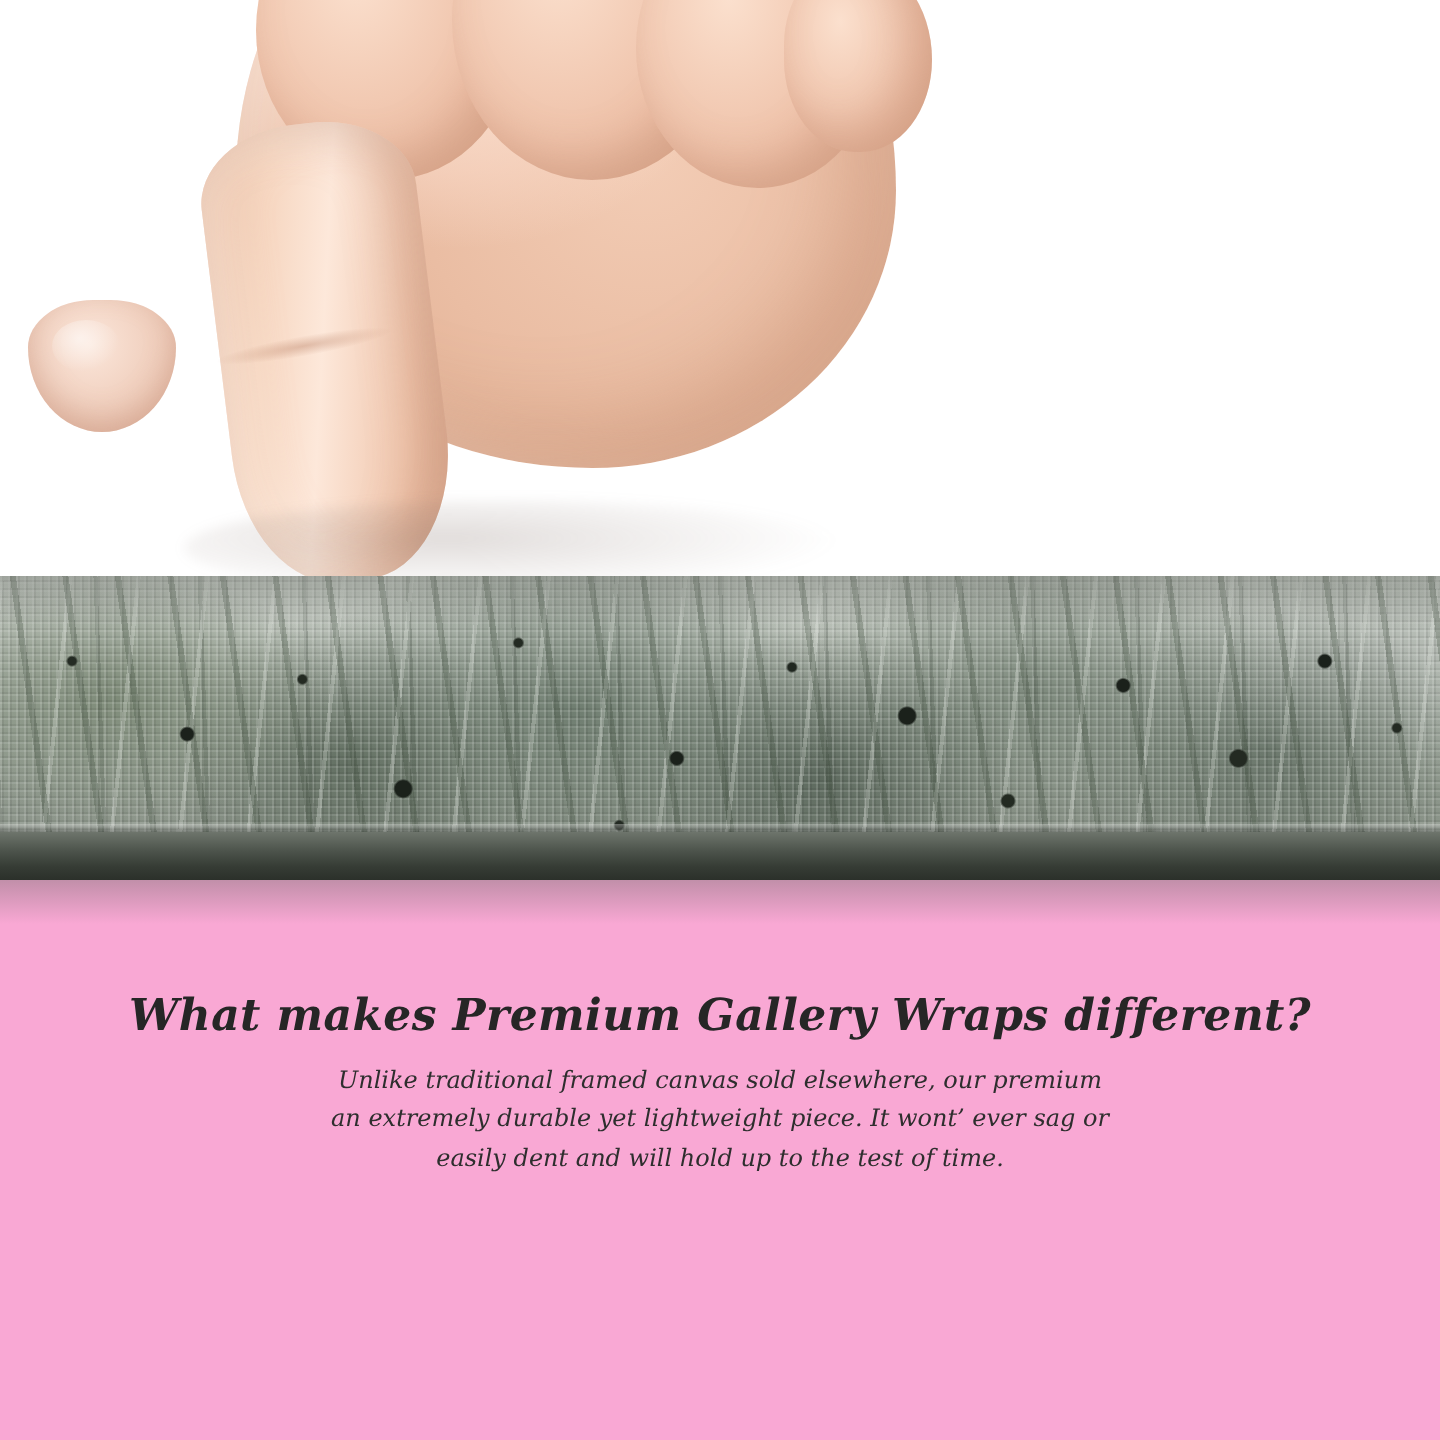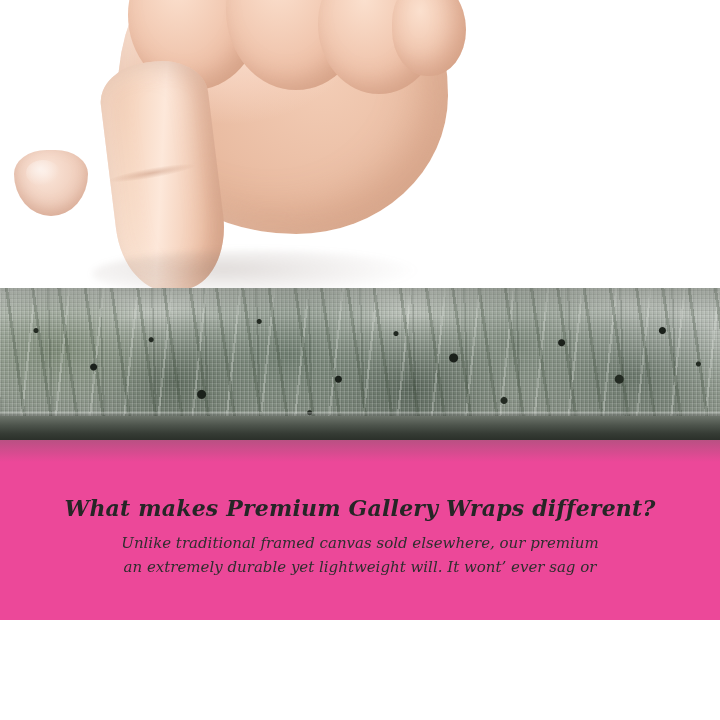--- a/index.html
+++ b/index.html
@@ -9,22 +9,22 @@
   }
   body {
     width: 720px;
     height: 720px;
     overflow: hidden;
     font-family: "DejaVu Sans", sans-serif;
   }
   .stage {
     position: relative;
     width: 720px;
-    height: 620px;
-    background: #ec4899;
+    height: 720px;
+    background: #f9a8d4;
     overflow: hidden;
   }
 
   
   .photo-area {
     position: absolute;
     left: 0;
     top: 0;
     width: 720px;
     height: 300px;
@@ -215,21 +215,21 @@
     font-style: italic;
   }
   .caption-title {
     font-size: 22px;
     font-weight: 700;
     letter-spacing: 0.2px;
     margin: 0 0 10px 0;
     color: #262626;
   }
   .caption-body {
-    font-size: 15px;
+    font-size: 12px;
     line-height: 1.62;
     color: #2e2e2e;
     margin: 0;
     padding: 0 46px;
   }
   .caption-body .line {
     display: block;
     white-space: nowrap;
   }
 </style>
@@ -258,17 +258,18 @@
     <div class="strip-shade-top"></div>
     <div class="strip-edge-line"></div>
     <div class="strip-edge"></div>
   </div>
   <div class="strip-under-shadow"></div>
 
   <div class="caption">
     <p class="caption-title">What makes Premium Gallery Wraps different?</p>
     <p class="caption-body">
       <span class="line">Unlike traditional framed canvas sold elsewhere, our premium</span>
-      <span class="line">an extremely durable yet lightweight will. It wont’ ever sag or</span>
+      <span class="line">an extremely durable yet lightweight piece. It wont’ ever sag or</span>
+      <span class="line">easily dent and will hold up to the test of time.</span>
     </p>
   </div>
 
 </div>
 
 </body></html>

